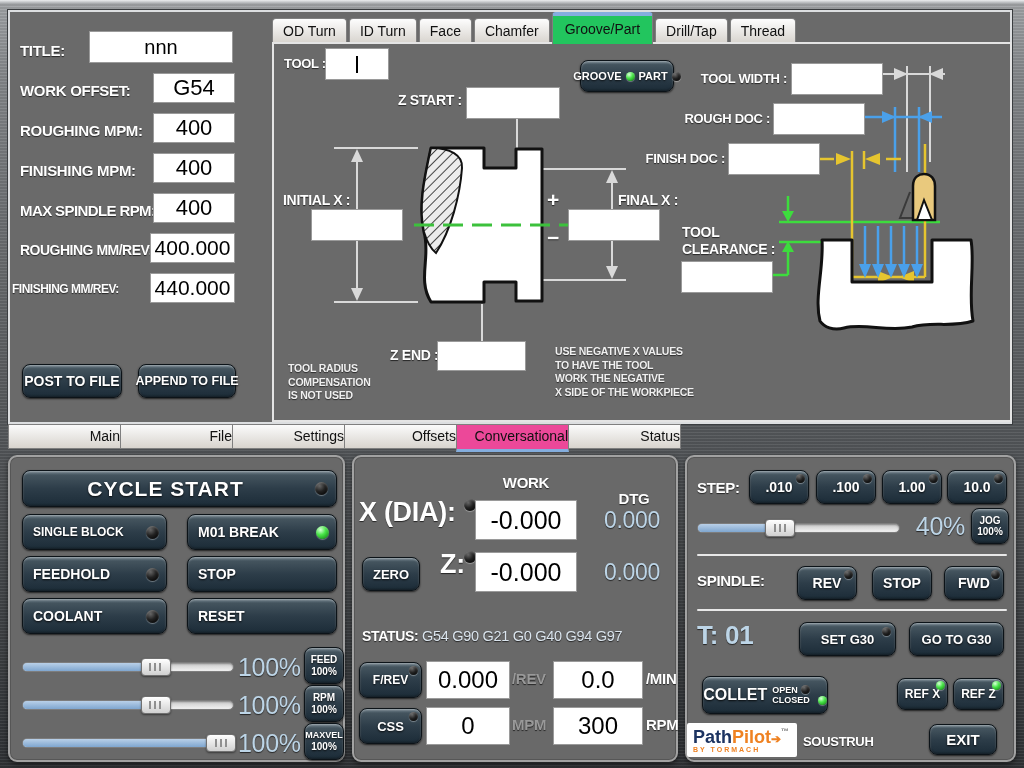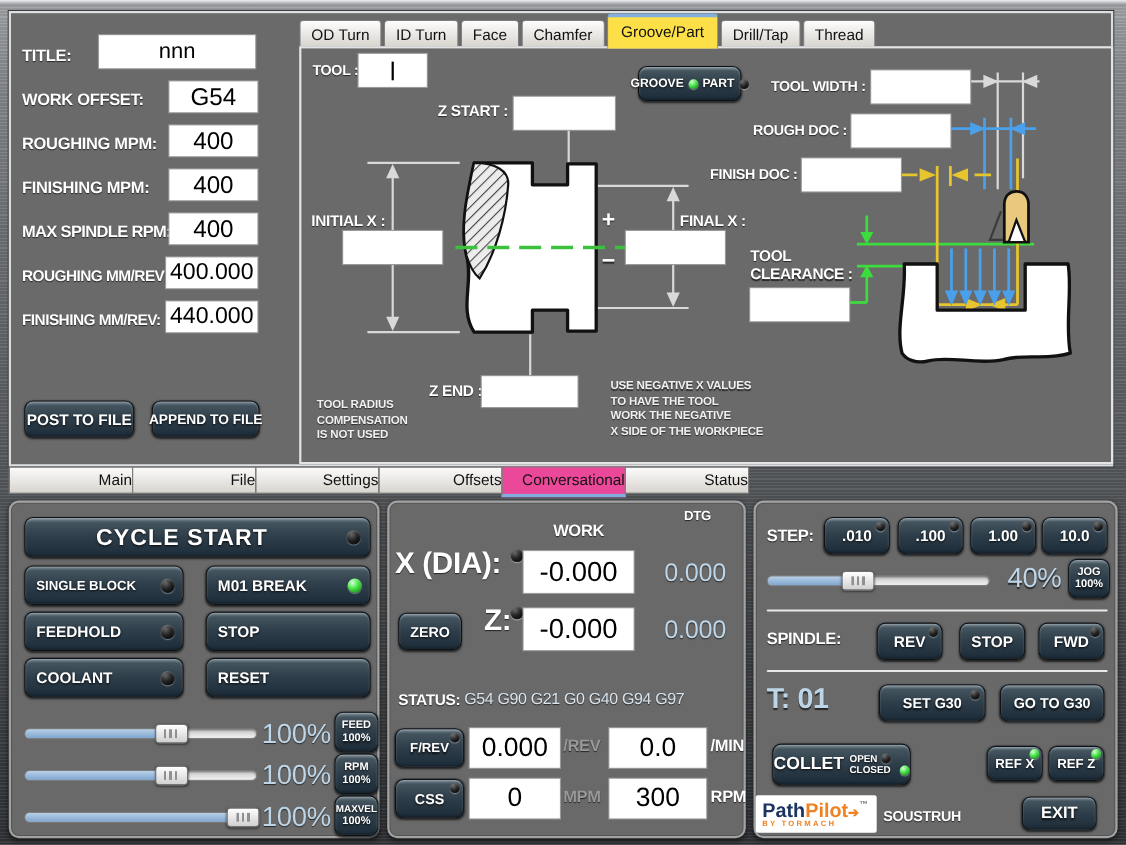--- a/index.html
+++ b/index.html
@@ -29,21 +29,21 @@
     gap:7px; text-shadow:0 1px 2px rgba(0,0,0,.85); white-space:nowrap; }
   .led { display:inline-block; width:13px; height:13px; border-radius:50%; flex:0 0 auto;
     background:radial-gradient(circle at 35% 30%,#666 0%,#222 45%,#000 90%);
     box-shadow:0 1px 1px rgba(255,255,255,.35), inset 0 1px 2px rgba(255,255,255,.3); }
   .led.green { background:radial-gradient(circle at 35% 30%,#d8ffd8 0%,#49e649 40%,#0c7a0c 95%); }
   .led.sm { width:9px; height:9px; }
   .blue-num { color:#bdd5e7; font-weight:400; }
   .nb-tabs { position:absolute; left:262px; top:2px; height:30px; display:flex; align-items:flex-end; }
   .nb-tab { background:linear-gradient(180deg,#fdfdfd,#d6d2cc); border:1px solid #7f7f7f; border-bottom:none;
     border-radius:4px 4px 0 0; padding:4px 10px 5px; font-size:14px; color:#111; margin-right:2px; }
-  .nb-tab.active { background:#fde047; padding:5px 12px 7px; border-top:4px solid #84aede; z-index:2; }
+  .nb-tab.active { background:#22c55e; padding:5px 12px 7px; border-top:4px solid #84aede; z-index:2; }
   .groove-frame { position:absolute; left:262px; top:30px; width:740px; height:380px;
     border:2px solid #e4e4e4; background:#6a6a6a; }
   .main-tabs { position:absolute; left:8px; top:424px; display:flex; align-items:flex-start; }
   .main-tab { width:113px; text-align:right; background:linear-gradient(180deg,#fbfbfb,#d8d4ce);
     border:1px solid #7f7f7f; margin-right:-1px; font-size:14px; color:#111; padding:3px 0 4px; }
   .main-tab.active { background:#ec4899; border-bottom:3px solid #84aede; padding-bottom:5px; }
   .slider { position:absolute; height:18px; }
   .slider .track { position:absolute; left:0; right:0; top:4px; height:10px; border:1px solid #7d7d7d;
     border-radius:5px; background:linear-gradient(180deg,#c8c8c8,#f2f2f2); box-shadow:inset 0 1px 2px rgba(0,0,0,.35); }
   .slider .fill { position:absolute; left:1px; top:5px; height:8px; border-radius:4px 0 0 4px;
@@ -92,21 +92,21 @@
   <span class="lbl" style="left:10px;top:190px;font-size:15px;letter-spacing:-0.6px">MAX SPINDLE RPM:</span>
   <div class="winput" style="left:144px;top:182px;width:80px;height:28px;font-size:22px">
       <span>400</span>
     </div>
 
   <span class="lbl" style="left:10px;top:230px;font-size:14px;letter-spacing:-0.5px">ROUGHING MM/REV:</span>
   <div class="winput" style="left:141px;top:222px;width:83px;height:28px;font-size:21px">
       <span>400.000</span>
     </div>
 
-  <span class="lbl" style="left:10px;top:270px;font-size:14px;letter-spacing:-0.5px">FINISHING MM/REV:</span>
+  <span class="lbl" style="left:2px;top:270px;font-size:12px;letter-spacing:-0.5px">FINISHING MM/REV:</span>
   <div class="winput" style="left:141px;top:262px;width:83px;height:28px;font-size:21px">
       <span>440.000</span>
     </div>
 
   <div class="btn" style="left:12px;top:352px;width:100px;height:34px;font-size:14px">
       <span>POST TO FILE</span>
     </div>
   <div class="btn" style="left:128px;top:352px;width:98px;height:34px;font-size:12.5px">
       <span>APPEND TO FILE</span>
     </div>
@@ -347,21 +347,21 @@
   </div>
   <span class="lbl blue-num" style="left:228px;top:272px;width:60px;text-align:right;font-size:25px;font-weight:400">100%</span>
   <div class="btn" style="left:294px;top:266px;width:40px;height:37px;font-size:9px;flex-direction:column;gap:0;line-height:1.2">
     <span>MAXVEL</span>
     <span style="font-size:10px">100%</span>
   </div>
 </div>
 
 <div class="sub-panel" style="left:352px;top:455px;width:326px;height:307px">
   <span class="lbl" style="left:132px;top:17px;width:80px;text-align:center;font-size:15px">WORK</span>
-  <span class="lbl" style="left:250px;top:5px;width:60px;text-align:center;font-size:12px">DTG</span>
+  <span class="lbl" style="left:250px;top:33px;width:60px;text-align:center;font-size:15px">DTG</span>
 
   <span class="lbl" style="left:5px;top:40px;font-size:27px">X (DIA):</span>
   <span class="led" style="position:absolute;left:110px;top:42px;width:12px;height:12px"></span>
   <div class="winput" style="left:122px;top:44px;width:100px;height:38px;font-size:25px">
       <span>-0.000</span>
     </div>
   <span class="lbl blue-num" style="left:236px;top:50px;width:84px;text-align:center;font-size:23px;font-weight:400">0.000</span>
 
   <div class="btn" style="left:8px;top:100px;width:58px;height:34px;font-size:13px">
       <span>ZERO</span>

